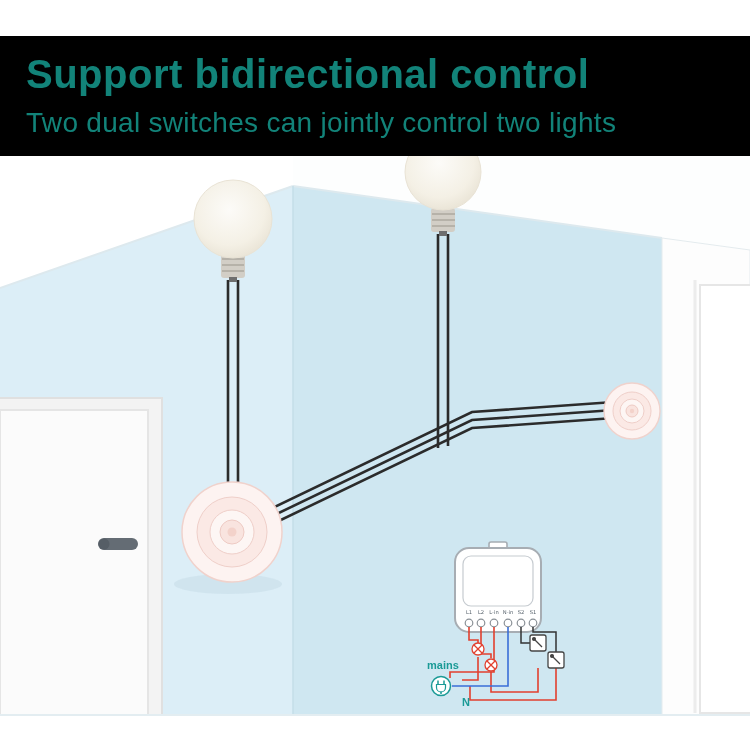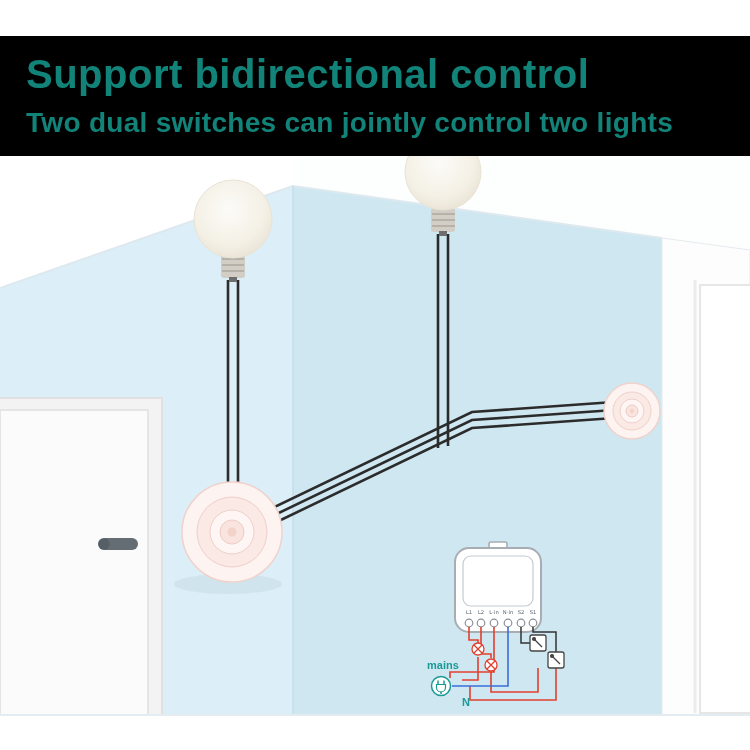--- a/index.html
+++ b/index.html
@@ -18,21 +18,21 @@
   .header h1{
     margin:0;
     font-size:40px;
     font-weight:bold;
     letter-spacing:0.5px;
     color:#128379;
   }
   .header h2{
     margin:10px 0 0 0;
     font-size:28px;
-    font-weight:bold;
+    font-weight:normal;
     letter-spacing:0.3px;
     color:#128379;
   }
   svg.scene{position:absolute;top:120px;left:0;}
   text.term{font-family:"DejaVu Sans", sans-serif;font-size:5.2px;fill:#55606a;}
   text.teal{font-family:"Liberation Sans", sans-serif;fill:#1a9a96;font-weight:bold;}
 </style>
 </head>
 <body>
 

